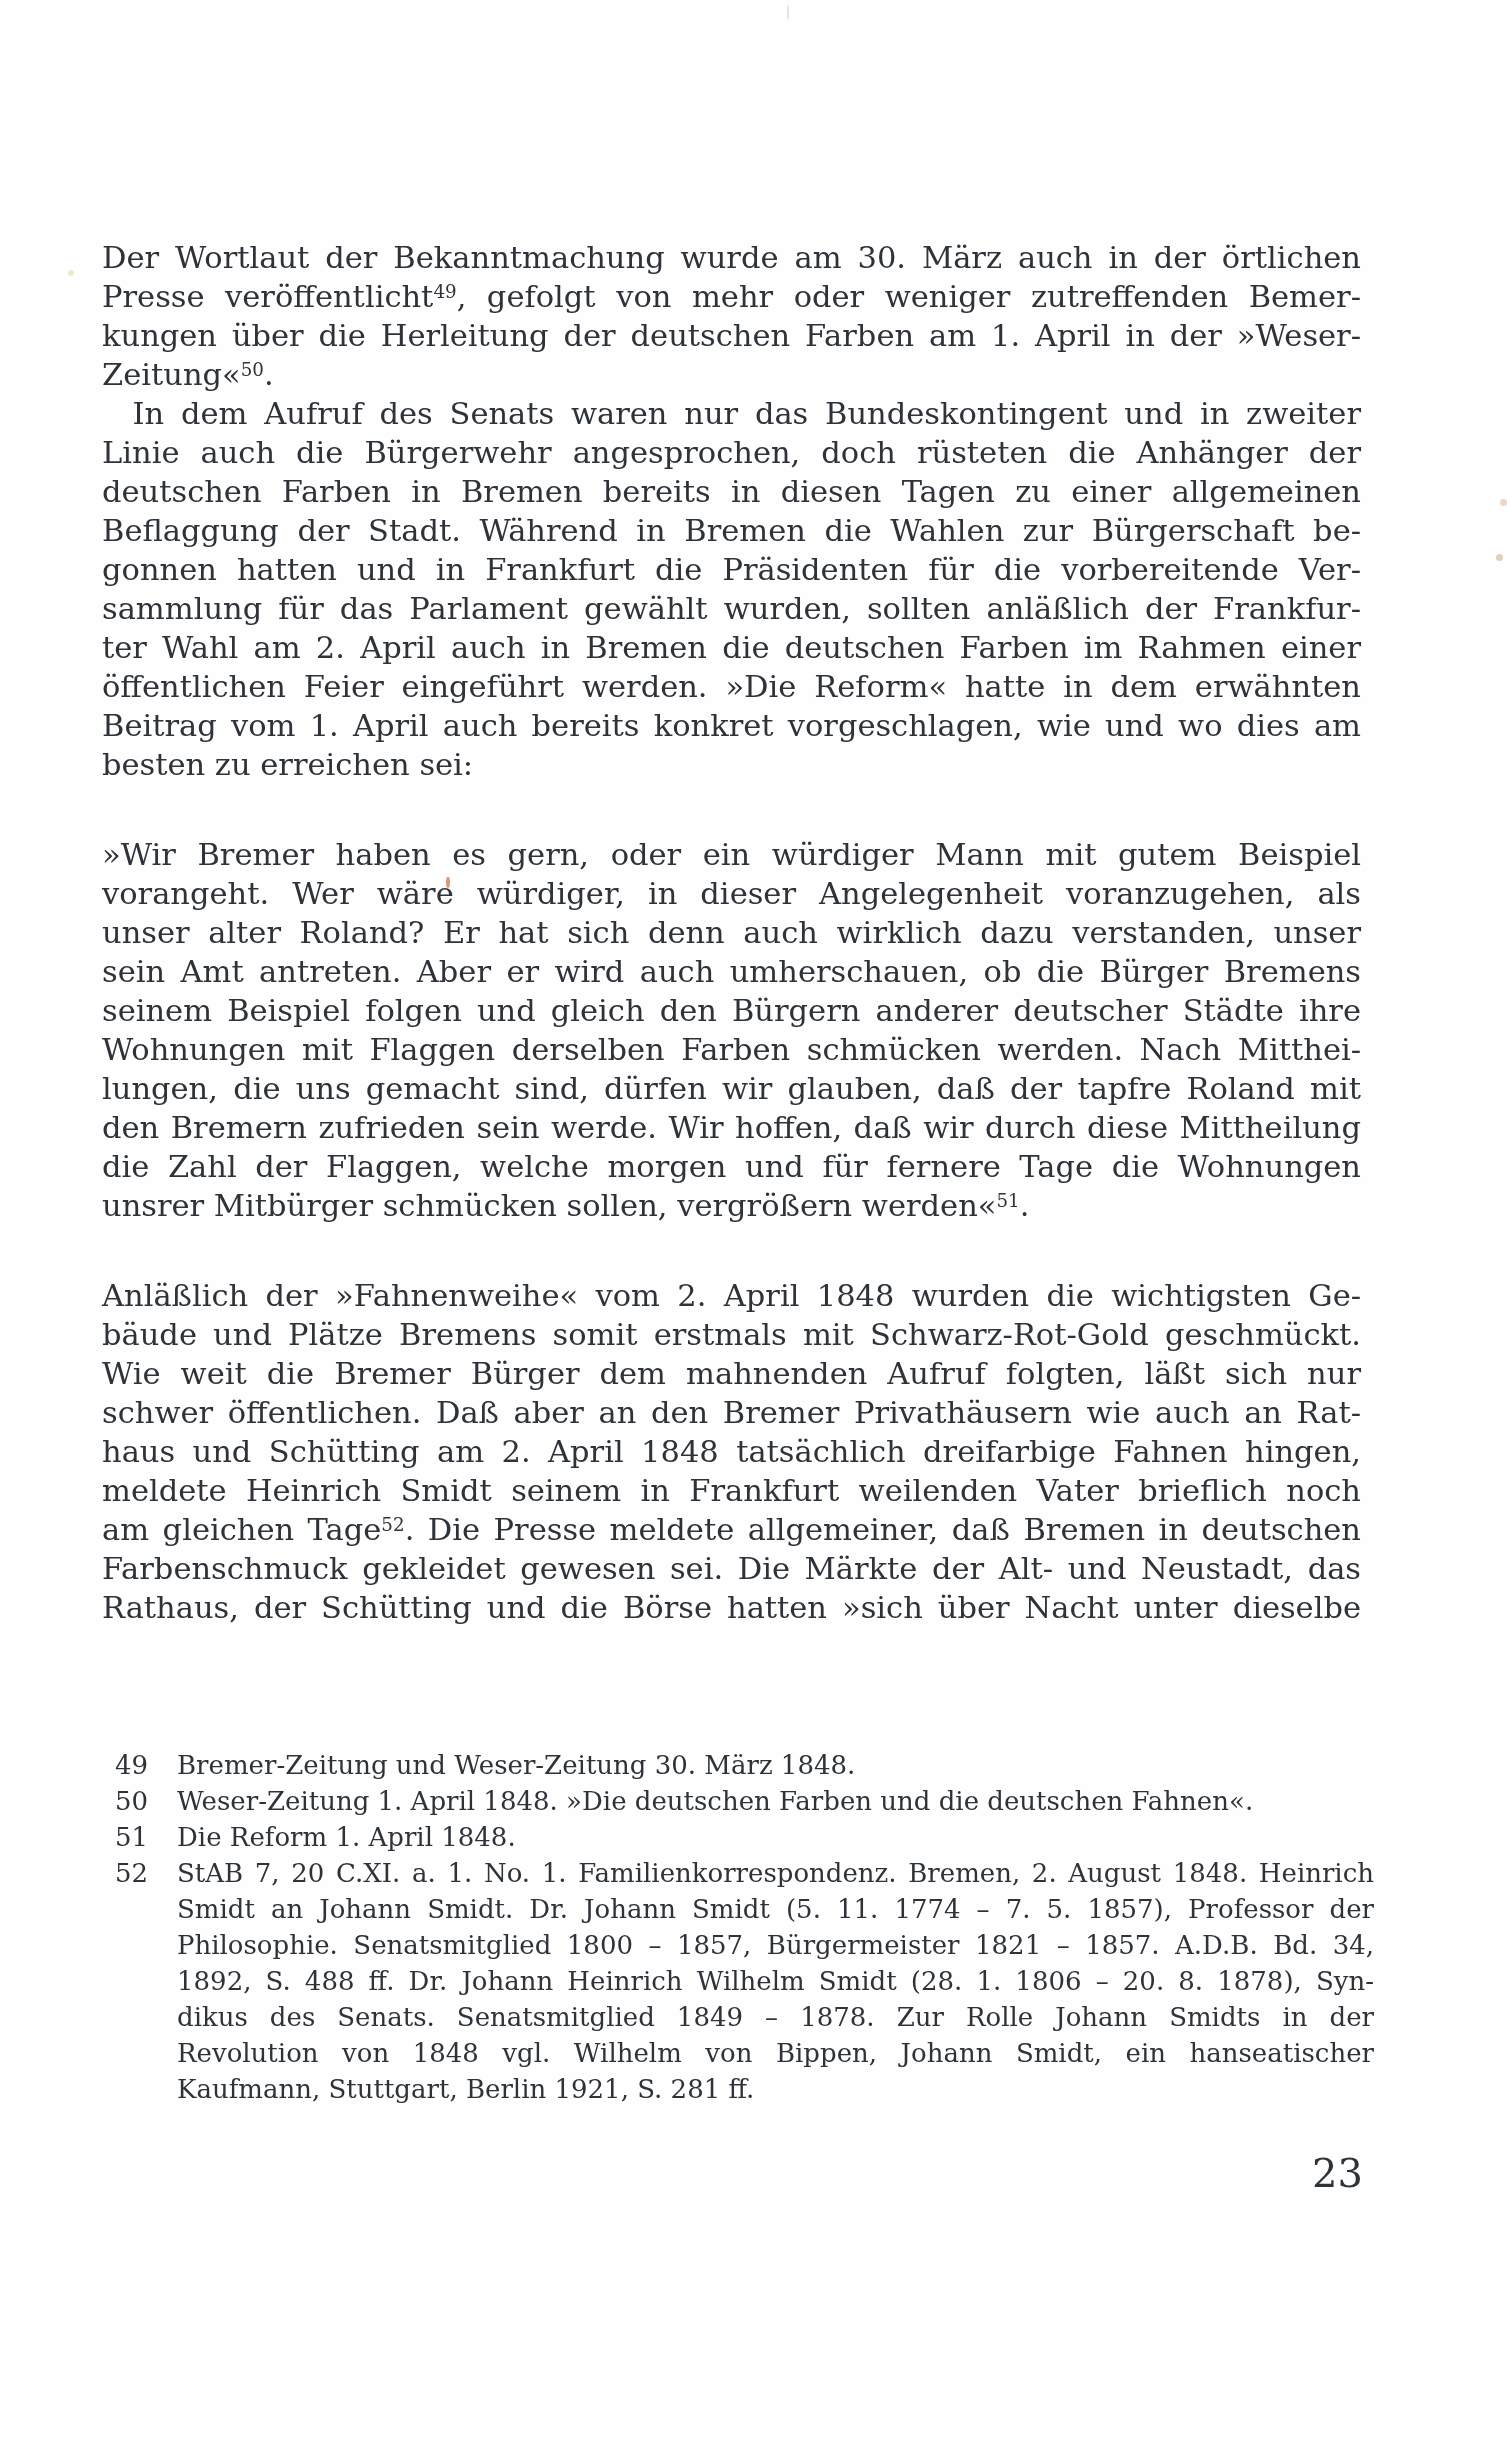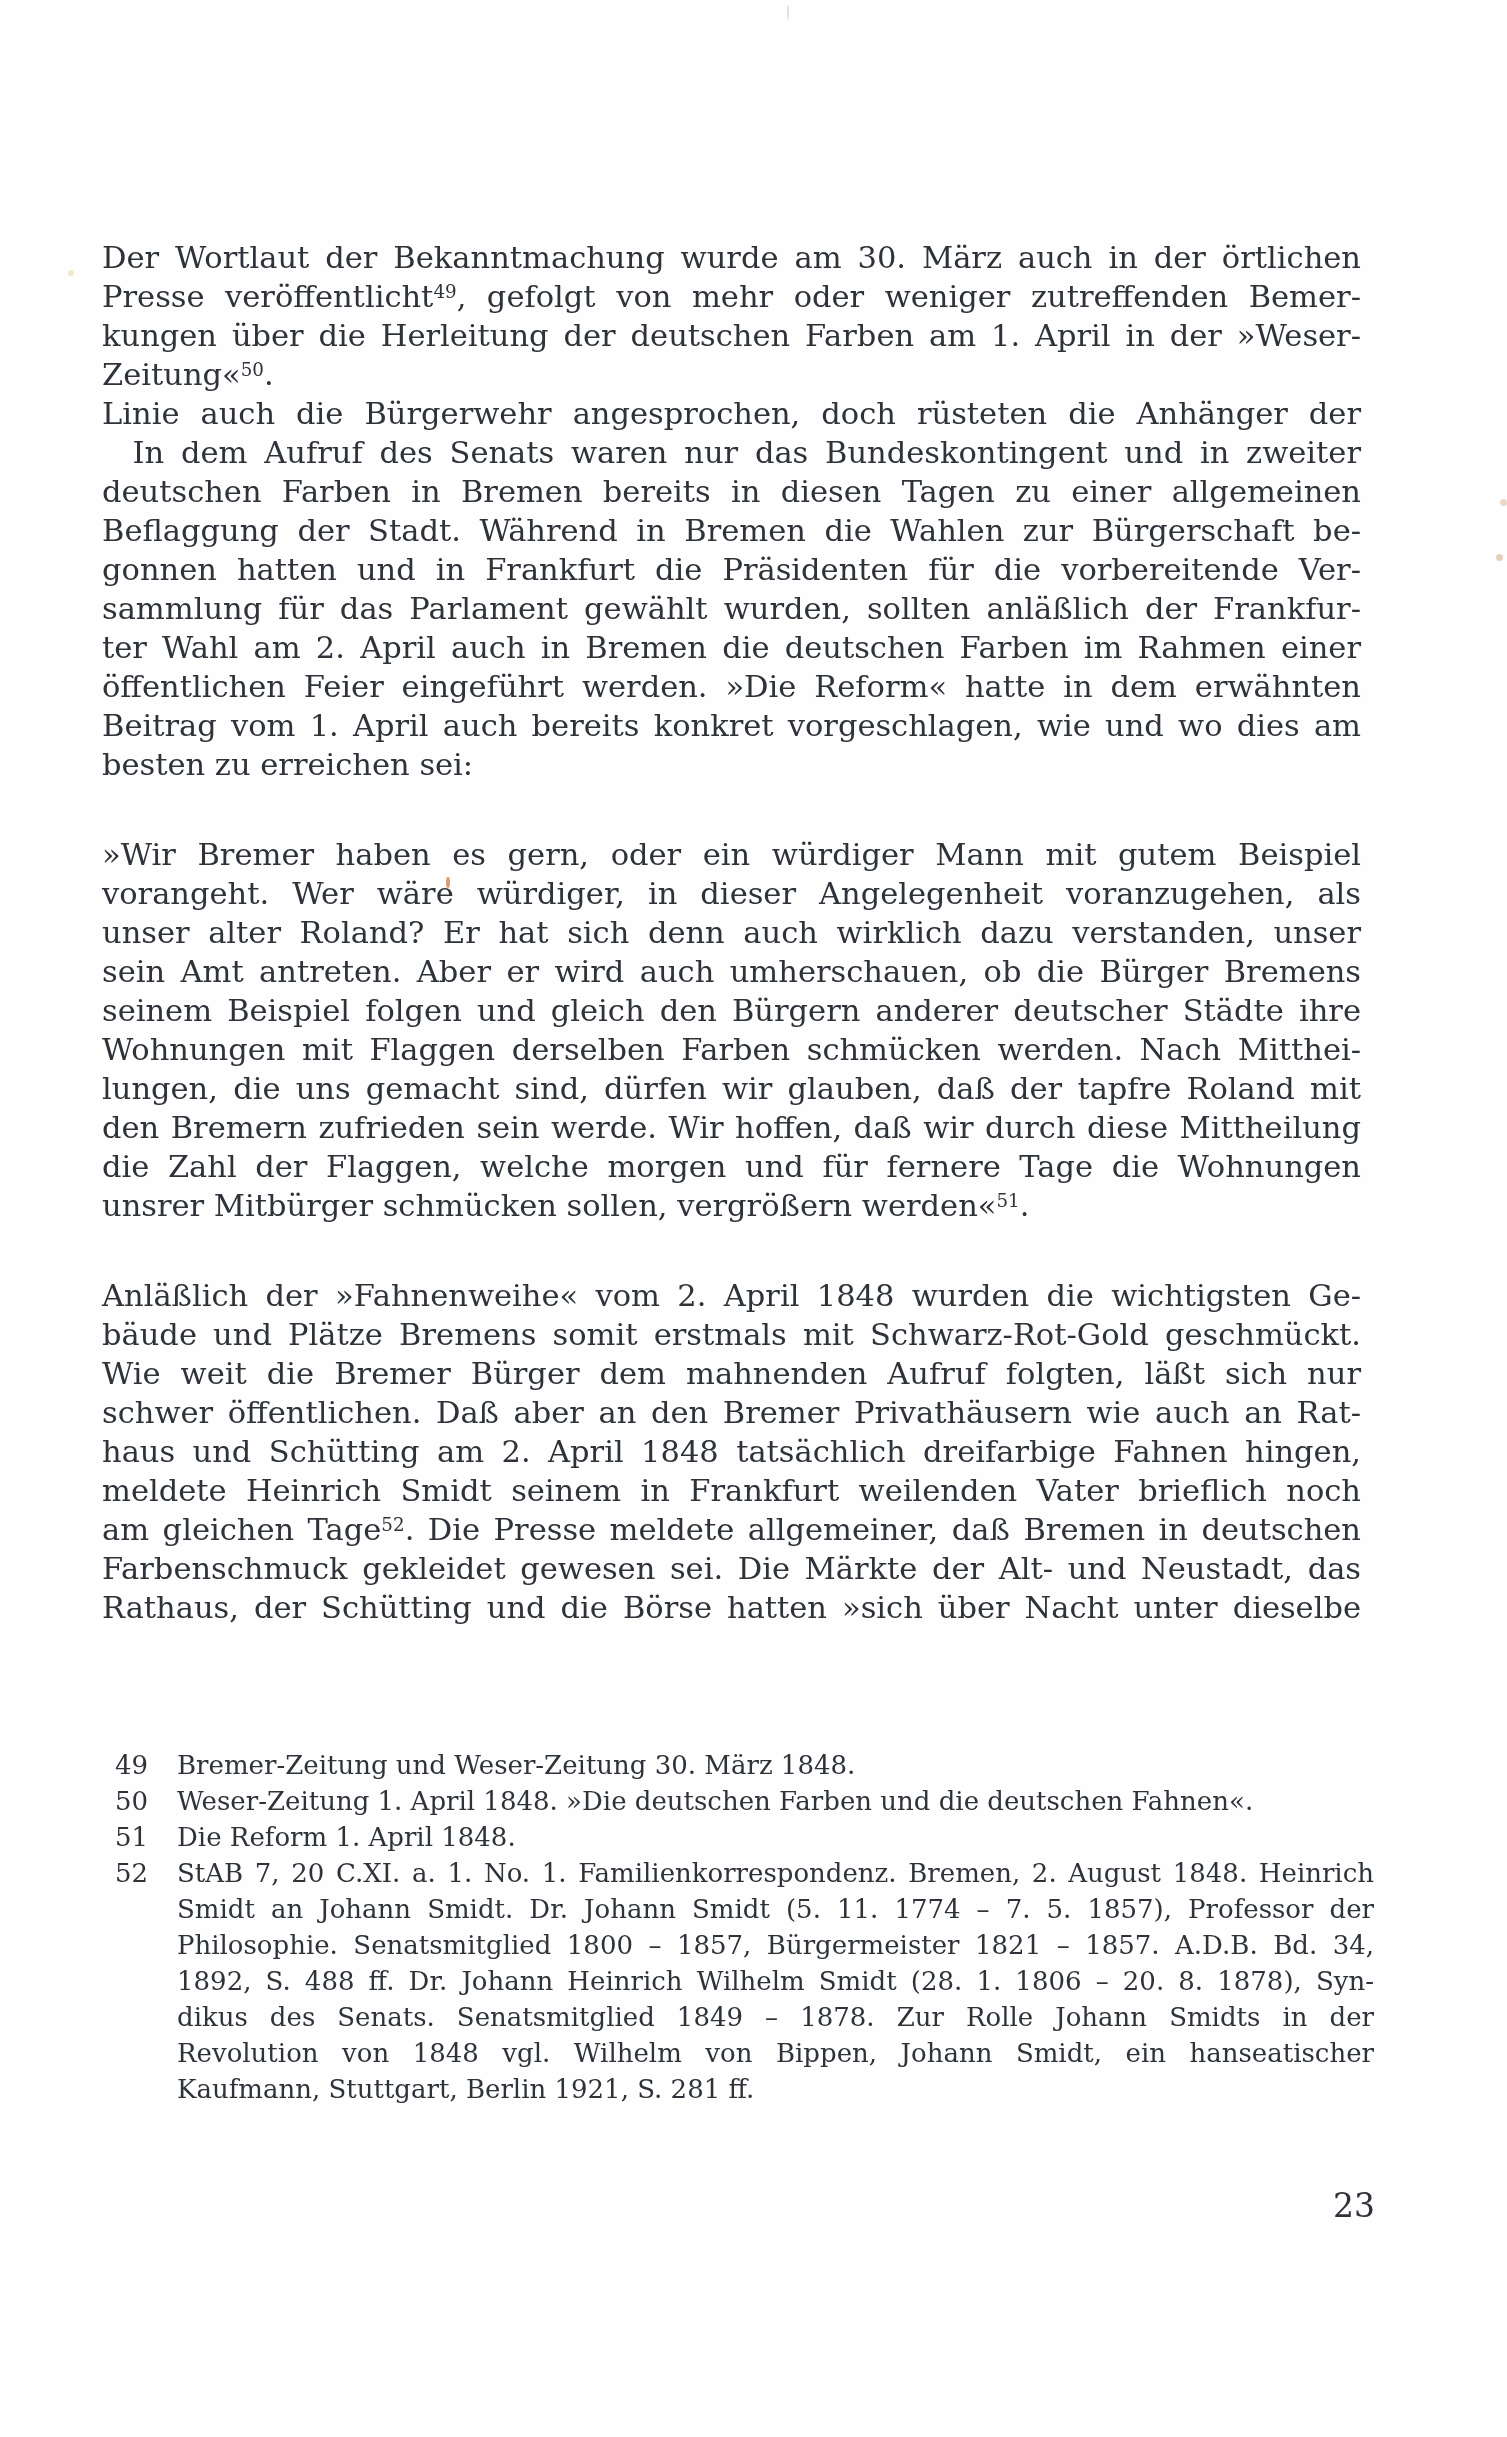--- a/index.html
+++ b/index.html
@@ -50,45 +50,44 @@
     top: 1747px;
     width: 1259px;
     font-size: 26px;
     line-height: 36px;
   }
   .footnote { position: relative; padding-left: 62px; }
   .fn-num { position: absolute; left: 0; top: 0; }
   .page-number {
     position: absolute;
     top: 2154px;
-    right: 132px;
-    font-size: 33px;
+    right: 144px;
+    font-size: 40px;
     line-height: 39px;
-    margin-top: 32px;
   }
   .artifact {
     position: absolute;
     border-radius: 50%;
     opacity: 0.75;
   }
 </style>
 </head>
 <body>
 
 <div class="page" style="background: rgb(254, 254, 254); color: rgb(46, 51, 58);">
   <div class="body-text">
       <div class="block">
         <div class="line">Der Wortlaut der Bekanntmachung wurde am 30. März auch in der örtlichen</div>
         <div class="line">Presse veröffentlicht<sup>49</sup>, gefolgt von mehr oder weniger zutreffenden Bemer-</div>
         <div class="line">kungen über die Herleitung der deutschen Farben am 1. April in der »Weser-</div>
         <div class="line no-just">Zeitung«<sup>50</sup>.</div>
       </div>
       <div class="block">
+        <div class="line indent">In dem Aufruf des Senats waren nur das Bundeskontingent und in zweiter</div>
         <div class="line">Linie auch die Bürgerwehr angesprochen, doch rüsteten die Anhänger der</div>
-        <div class="line indent">In dem Aufruf des Senats waren nur das Bundeskontingent und in zweiter</div>
         <div class="line">deutschen Farben in Bremen bereits in diesen Tagen zu einer allgemeinen</div>
         <div class="line">Beflaggung der Stadt. Während in Bremen die Wahlen zur Bürgerschaft be-</div>
         <div class="line">gonnen hatten und in Frankfurt die Präsidenten für die vorbereitende Ver-</div>
         <div class="line">sammlung für das Parlament gewählt wurden, sollten anläßlich der Frankfur-</div>
         <div class="line">ter Wahl am 2. April auch in Bremen die deutschen Farben im Rahmen einer</div>
         <div class="line">öffentlichen Feier eingeführt werden. »Die Reform« hatte in dem erwähnten</div>
         <div class="line">Beitrag vom 1. April auch bereits konkret vorgeschlagen, wie und wo dies am</div>
         <div class="line no-just">besten zu erreichen sei:</div>
       </div>
       <div class="block gap">

